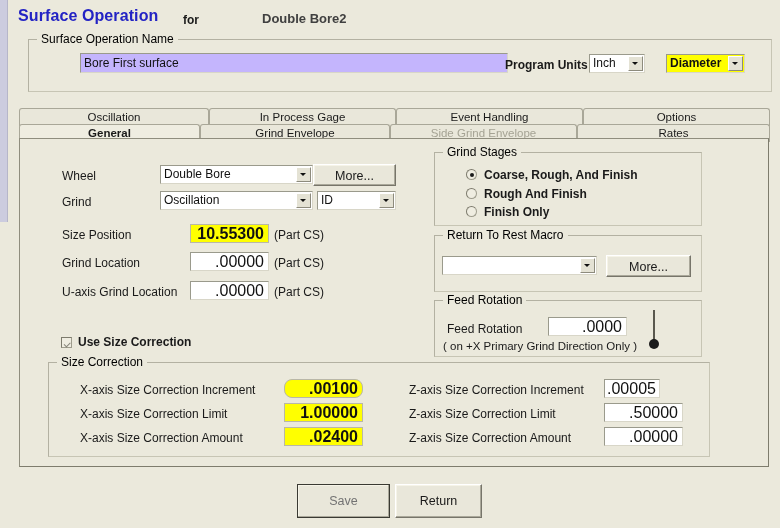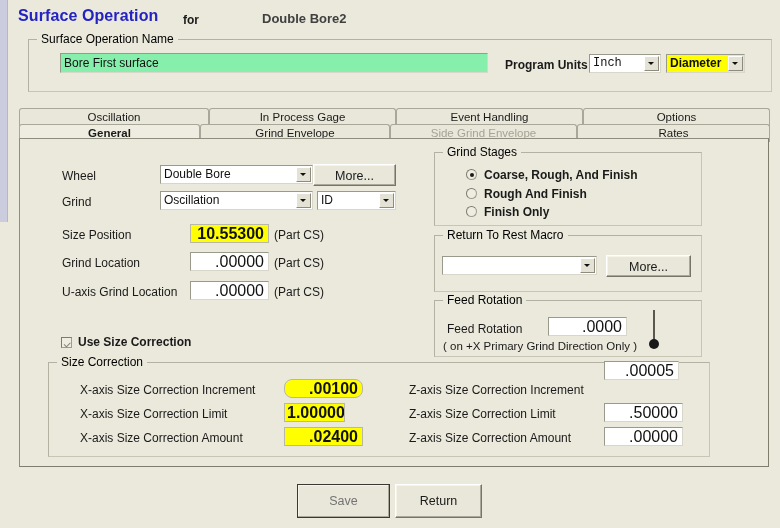--- a/index.html
+++ b/index.html
@@ -73,32 +73,33 @@
   }
 
   
   #son-group {
     left: 28px; top: 39px;
     width: 742px; height: 51px;
   }
 
   .txtinput {
     position: absolute;
-    background: #86efac;
+    background: #c4b5fd;
     border: 1px solid #9a9a8c;
     border-right-color: #d8d6c8;
     border-bottom-color: #d8d6c8;
     font-family: "Liberation Sans", sans-serif;
     font-size: 12px;
     color: #111;
     box-sizing: border-box;
     padding: 0 3px;
     line-height: 17px;
     white-space: nowrap;
     overflow: hidden;
+    margin-left: 20px;
   }
 
   #son-input {
     left: 60px; top: 53px;
     width: 428px; height: 20px;
     line-height: 19px;
   }
 
   .pu-label {
     position: absolute;
@@ -142,21 +143,21 @@
     content: "";
     position: absolute;
     left: 3px; top: 5px;
     border-left: 3.5px solid transparent;
     border-right: 3.5px solid transparent;
     border-top: 3.5px solid #101010;
   }
   .combo.yellow { background: #ffff00; }
   .combo.yellow .cval { font-weight: bold; }
 
-  #pu-combo { left: 589px; top: 54px; width: 72px; font-family: Liberation Mono, monospace; }
+  #pu-combo { left: 589px; top: 54px; width: 56px; }
   #pu-diam  { left: 666px; top: 54px; width: 79px; }
 
   
   .tabrow { position: absolute; }
   .tab {
     position: absolute;
     height: 18px;
     background: #e9e7da;
     border: 1px solid #a9a798;
     border-bottom: none;
@@ -394,24 +395,24 @@
 <div class="checkbox checked" style="left:61px; top:337px;"></div>
 <div class="lbl b" style="left:78px; top:335px;">Use Size Correction</div>
 
 <div class="group" style="left:48px; top:362px; width:660px; height:93px;">
   <span class="legend">Size Correction</span>
 </div>
 
 <div class="lbl" style="left:80px; top:383px;">X-axis Size Correction Increment</div>
 <div class="numfield yellow" style="left:284px; top:379px; width:79px;border-radius:8px;">.00100</div>
 <div class="lbl" style="left:409px; top:383px;">Z-axis Size Correction Increment</div>
-<div class="numfield" style="left:604px; top:361px; width:75px;">.00005</div>
+<div class="numfield" style="left:604px; top:379px; width:56px;">.00005</div>
 
 <div class="lbl" style="left:80px; top:407px;">X-axis Size Correction Limit</div>
-<div class="numfield yellow" style="left:284px; top:403px; width:61px;text-align:center;">1.00000</div>
+<div class="numfield yellow" style="left:284px; top:403px; width:79px;">1.00000</div>
 <div class="lbl" style="left:409px; top:407px;">Z-axis Size Correction Limit</div>
 <div class="numfield" style="left:604px; top:403px; width:79px;">.50000</div>
 
 <div class="lbl" style="left:80px; top:431px;">X-axis Size Correction Amount</div>
 <div class="numfield yellow" style="left:284px; top:427px; width:79px;">.02400</div>
 <div class="lbl" style="left:409px; top:431px;">Z-axis Size Correction Amount</div>
 <div class="numfield" style="left:604px; top:427px; width:79px;">.00000</div>
 
 <div class="btn disabled focused" style="left:297px; top:484px; width:93px; height:34px; line-height:32px;">Save</div>
 <div class="btn" style="left:395px; top:484px; width:87px; height:34px; line-height:32px;">Return</div>

